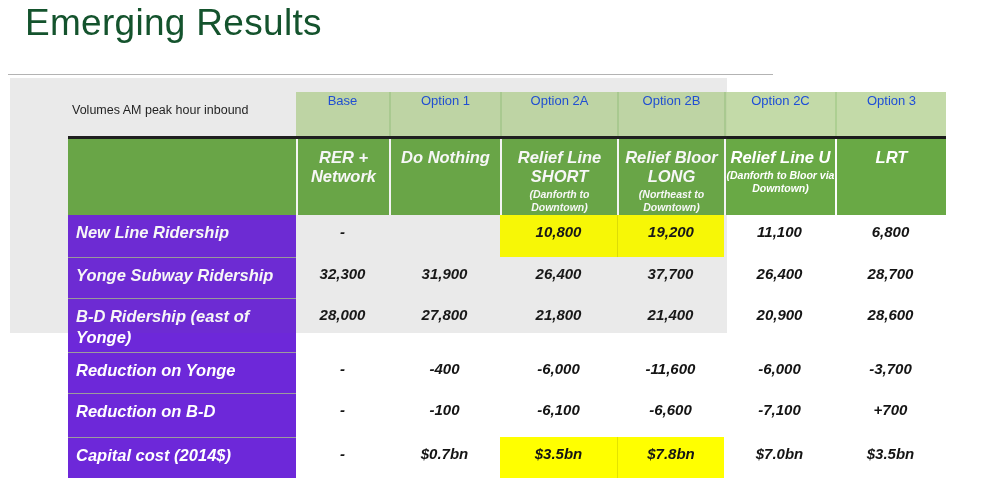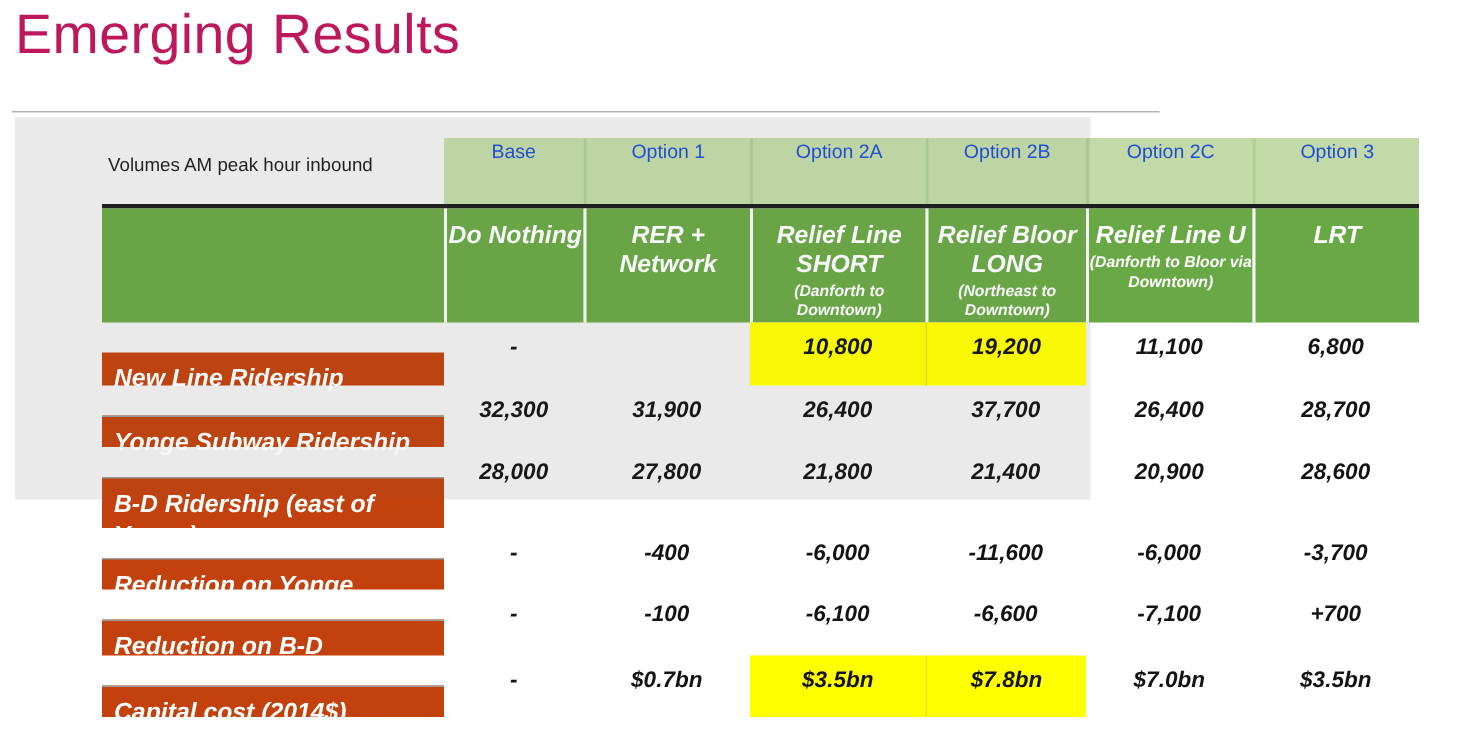--- a/index.html
+++ b/index.html
@@ -1,21 +1,21 @@
 <!DOCTYPE html>
 <html><head>
 <meta charset="utf-8">
 <style>
   html,body{margin:0;padding:0;background:#ffffff;}
   .slide{
     position:relative;width:983px;height:501px;background:#ffffff;
     font-family:"Liberation Sans", sans-serif;overflow:hidden;
   }
   .title{
-    position:absolute;left:10px;top:2px;font-size:37px;color:#be185d;
+    position:absolute;left:25px;top:2px;font-size:37px;color:#14532d;
     letter-spacing:0.3px;
   }
   .rule{position:absolute;left:8px;top:74px;width:765px;height:1px;background:#b3b3b3;}
   .gray-block{position:absolute;left:10px;top:78px;width:717px;height:255px;background:#f2f2f2;}
   .tint{position:absolute;left:10px;top:78px;width:717px;height:255px;
         background:rgba(110,110,110,0.055);z-index:5;pointer-events:none;}
   .tbl{
     position:absolute;left:68px;top:92px;z-index:1;
     display:grid;
     grid-template-columns:228px 93px 111px 117px 107px 111px 111px;
@@ -30,22 +30,22 @@
   .blackline{grid-column:1 / -1;background:#1b1b1b;}
   .hdr-blank{background:#69a945;}
   .hdr{
     background:#69a945;color:#ffffff;font-weight:bold;font-style:italic;
     text-align:center;font-size:16.5px;line-height:1.15;
     display:flex;flex-direction:column;align-items:center;padding-top:9px;
     border-left:2px solid #fcfcfc;
   }
   .hdr .sub{font-size:10.5px;line-height:1.2;margin-top:2px;font-weight:bold;}
   .rlabel{
-    background:#c2410c;color:#ffffff;font-weight:bold;font-style:italic;
-    font-size:16.5px;line-height:1.3;padding:7px 6px 0 8px;margin-top:20px;
+    background:#6d28d9;color:#ffffff;font-weight:bold;font-style:italic;
+    font-size:16.5px;line-height:1.3;padding:7px 6px 0 8px;
   }
   .rlabel.sep{border-top:1px solid #9c9c9c;}
   .cell{
     font-weight:bold;font-style:italic;font-size:15px;color:#141414;
     display:flex;justify-content:center;align-items:flex-start;padding-top:8px;
   }
   .yellow{background:#ffff00;}
   .yellow-r{border-left:1px solid #e3e300;}
 </style>
 </head>
@@ -63,24 +63,24 @@
     <div class="opt sep">Option 1</div>
     <div class="opt sep">Option 2A</div>
     <div class="opt sep">Option 2B</div>
     <div class="opt sep">Option 2C</div>
     <div class="opt sep">Option 3</div>
 
     <div class="blackline"></div>
 
     <div class="hdr-blank"></div>
     <div class="hdr">
-      <span>Do Nothing</span>
+      <span>RER + Network</span>
     </div>
     <div class="hdr">
-      <span>RER + Network</span>
+      <span>Do Nothing</span>
     </div>
     <div class="hdr">
       <span>Relief Line SHORT</span>
       <span class="sub">(Danforth to Downtown)</span>
     </div>
     <div class="hdr">
       <span>Relief Bloor LONG</span>
       <span class="sub">(Northeast to Downtown)</span>
     </div>
     <div class="hdr">

